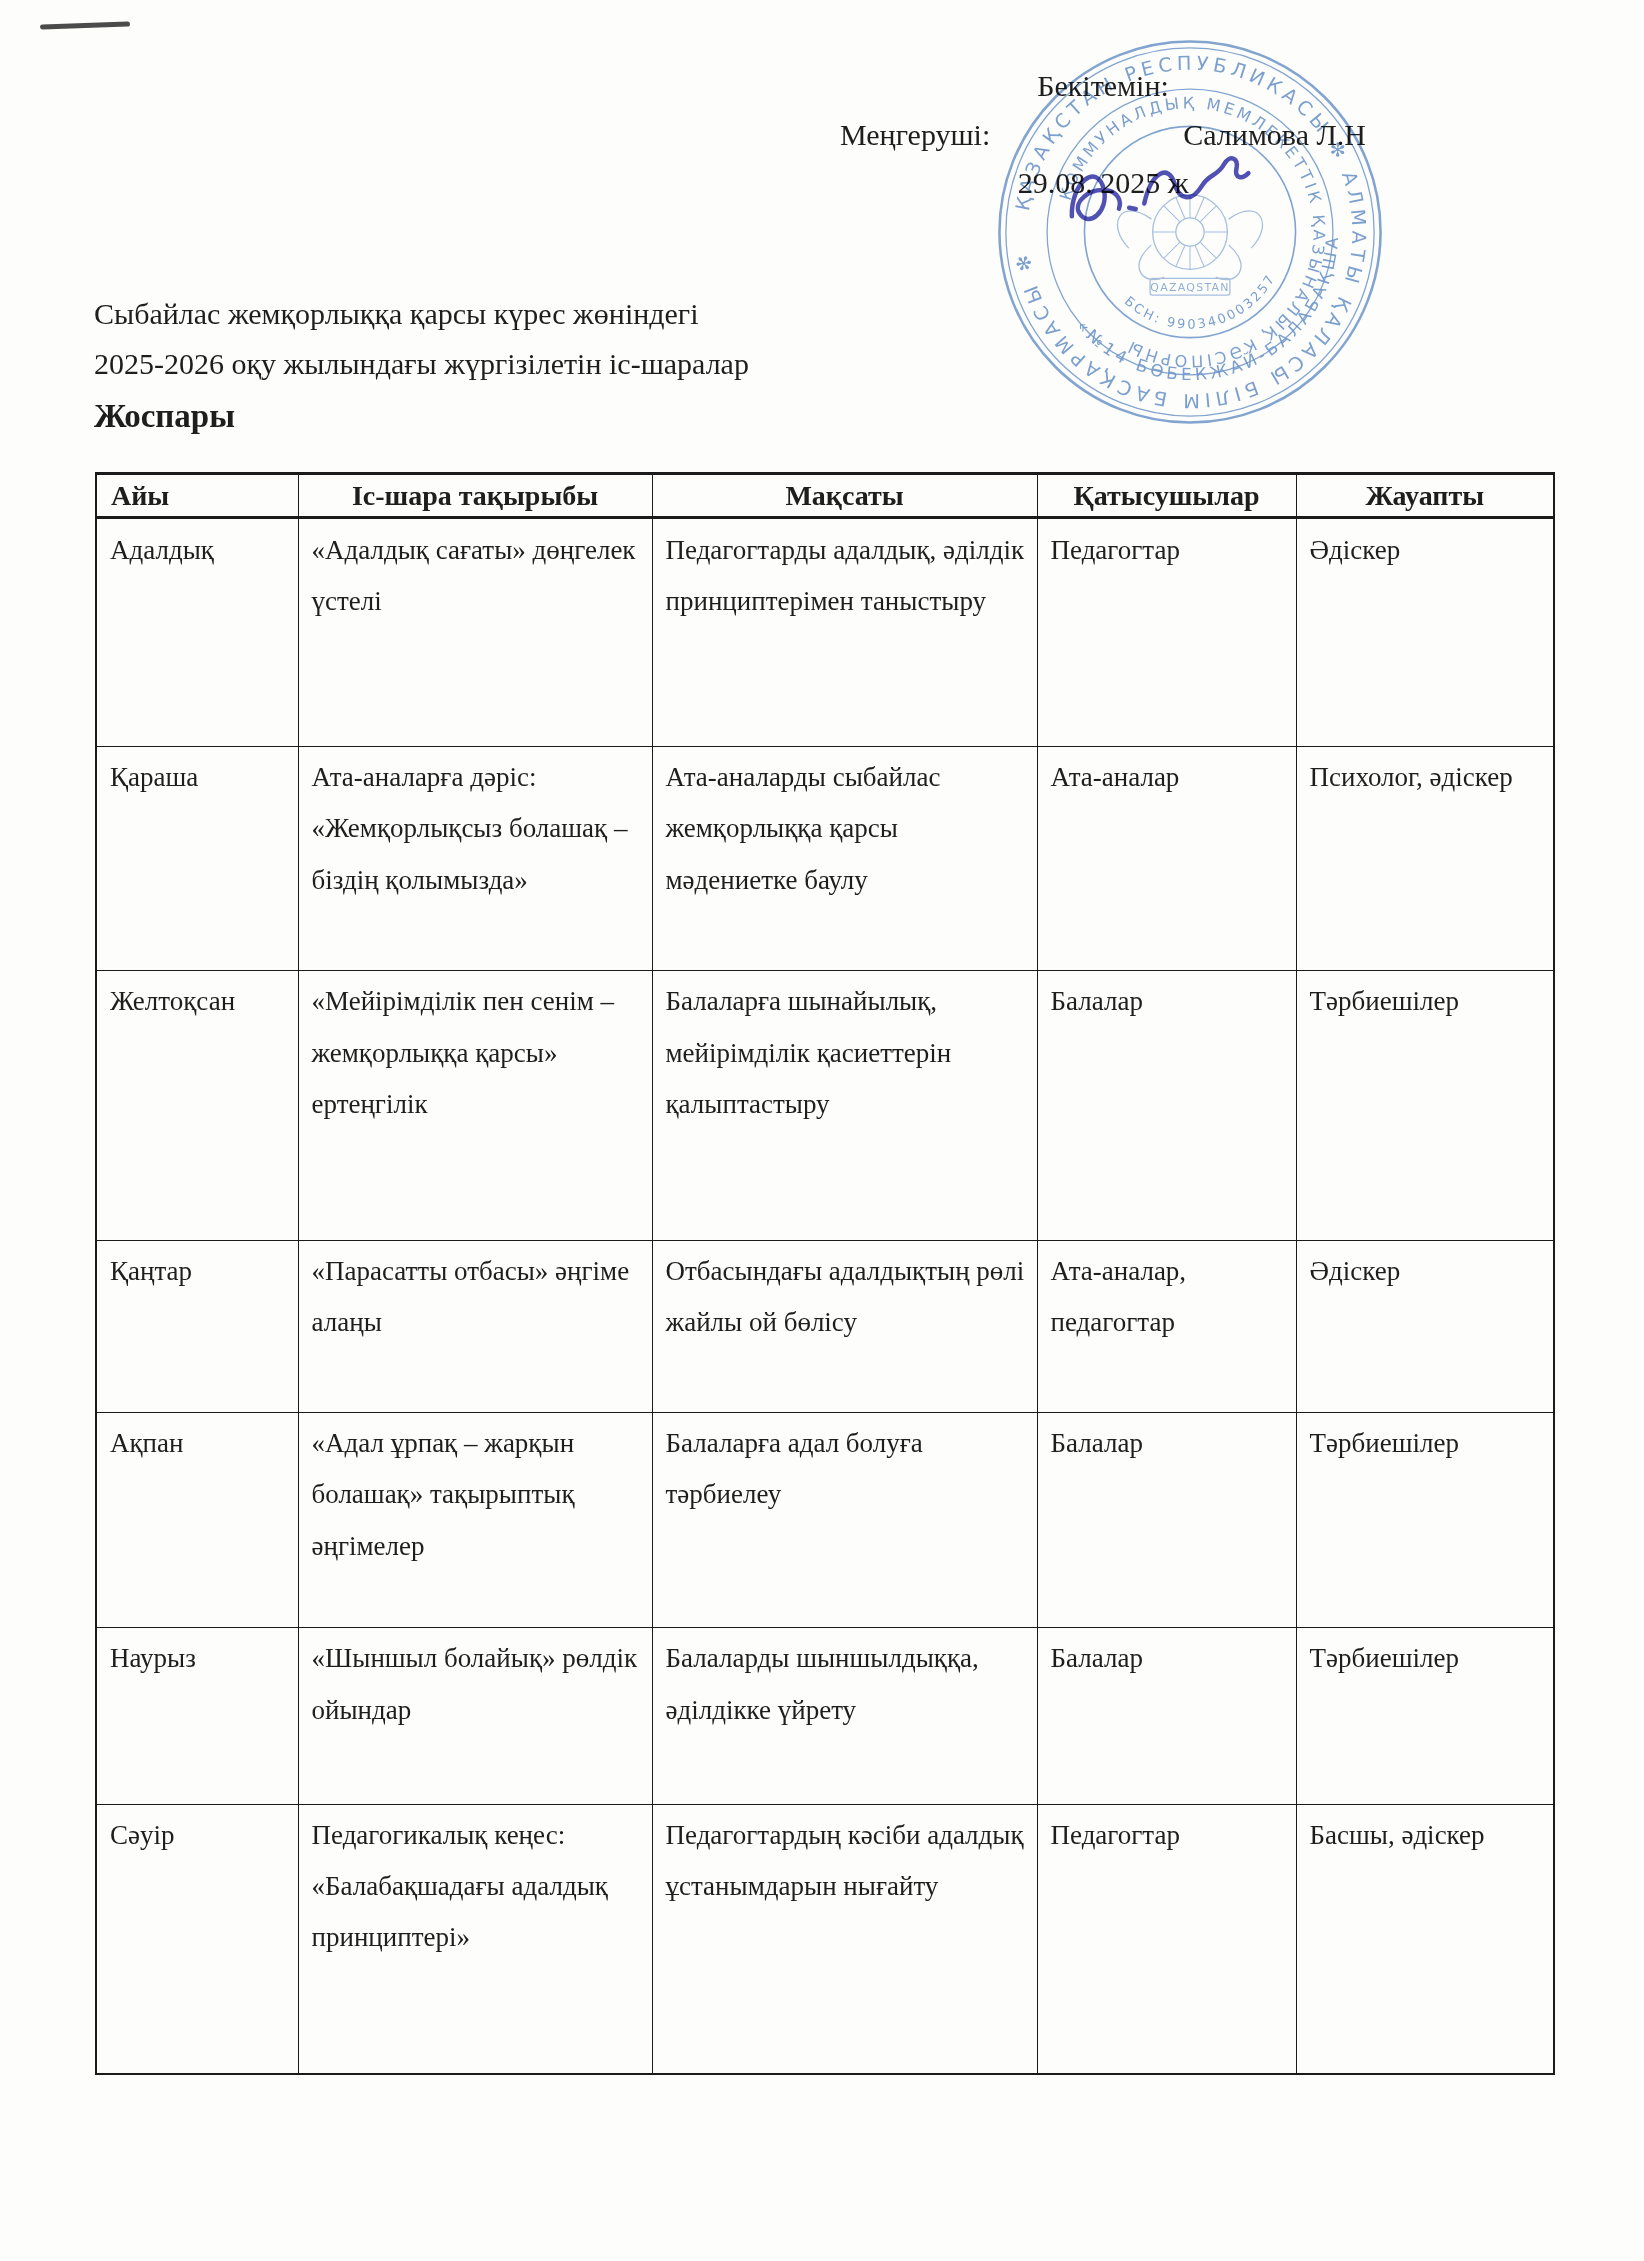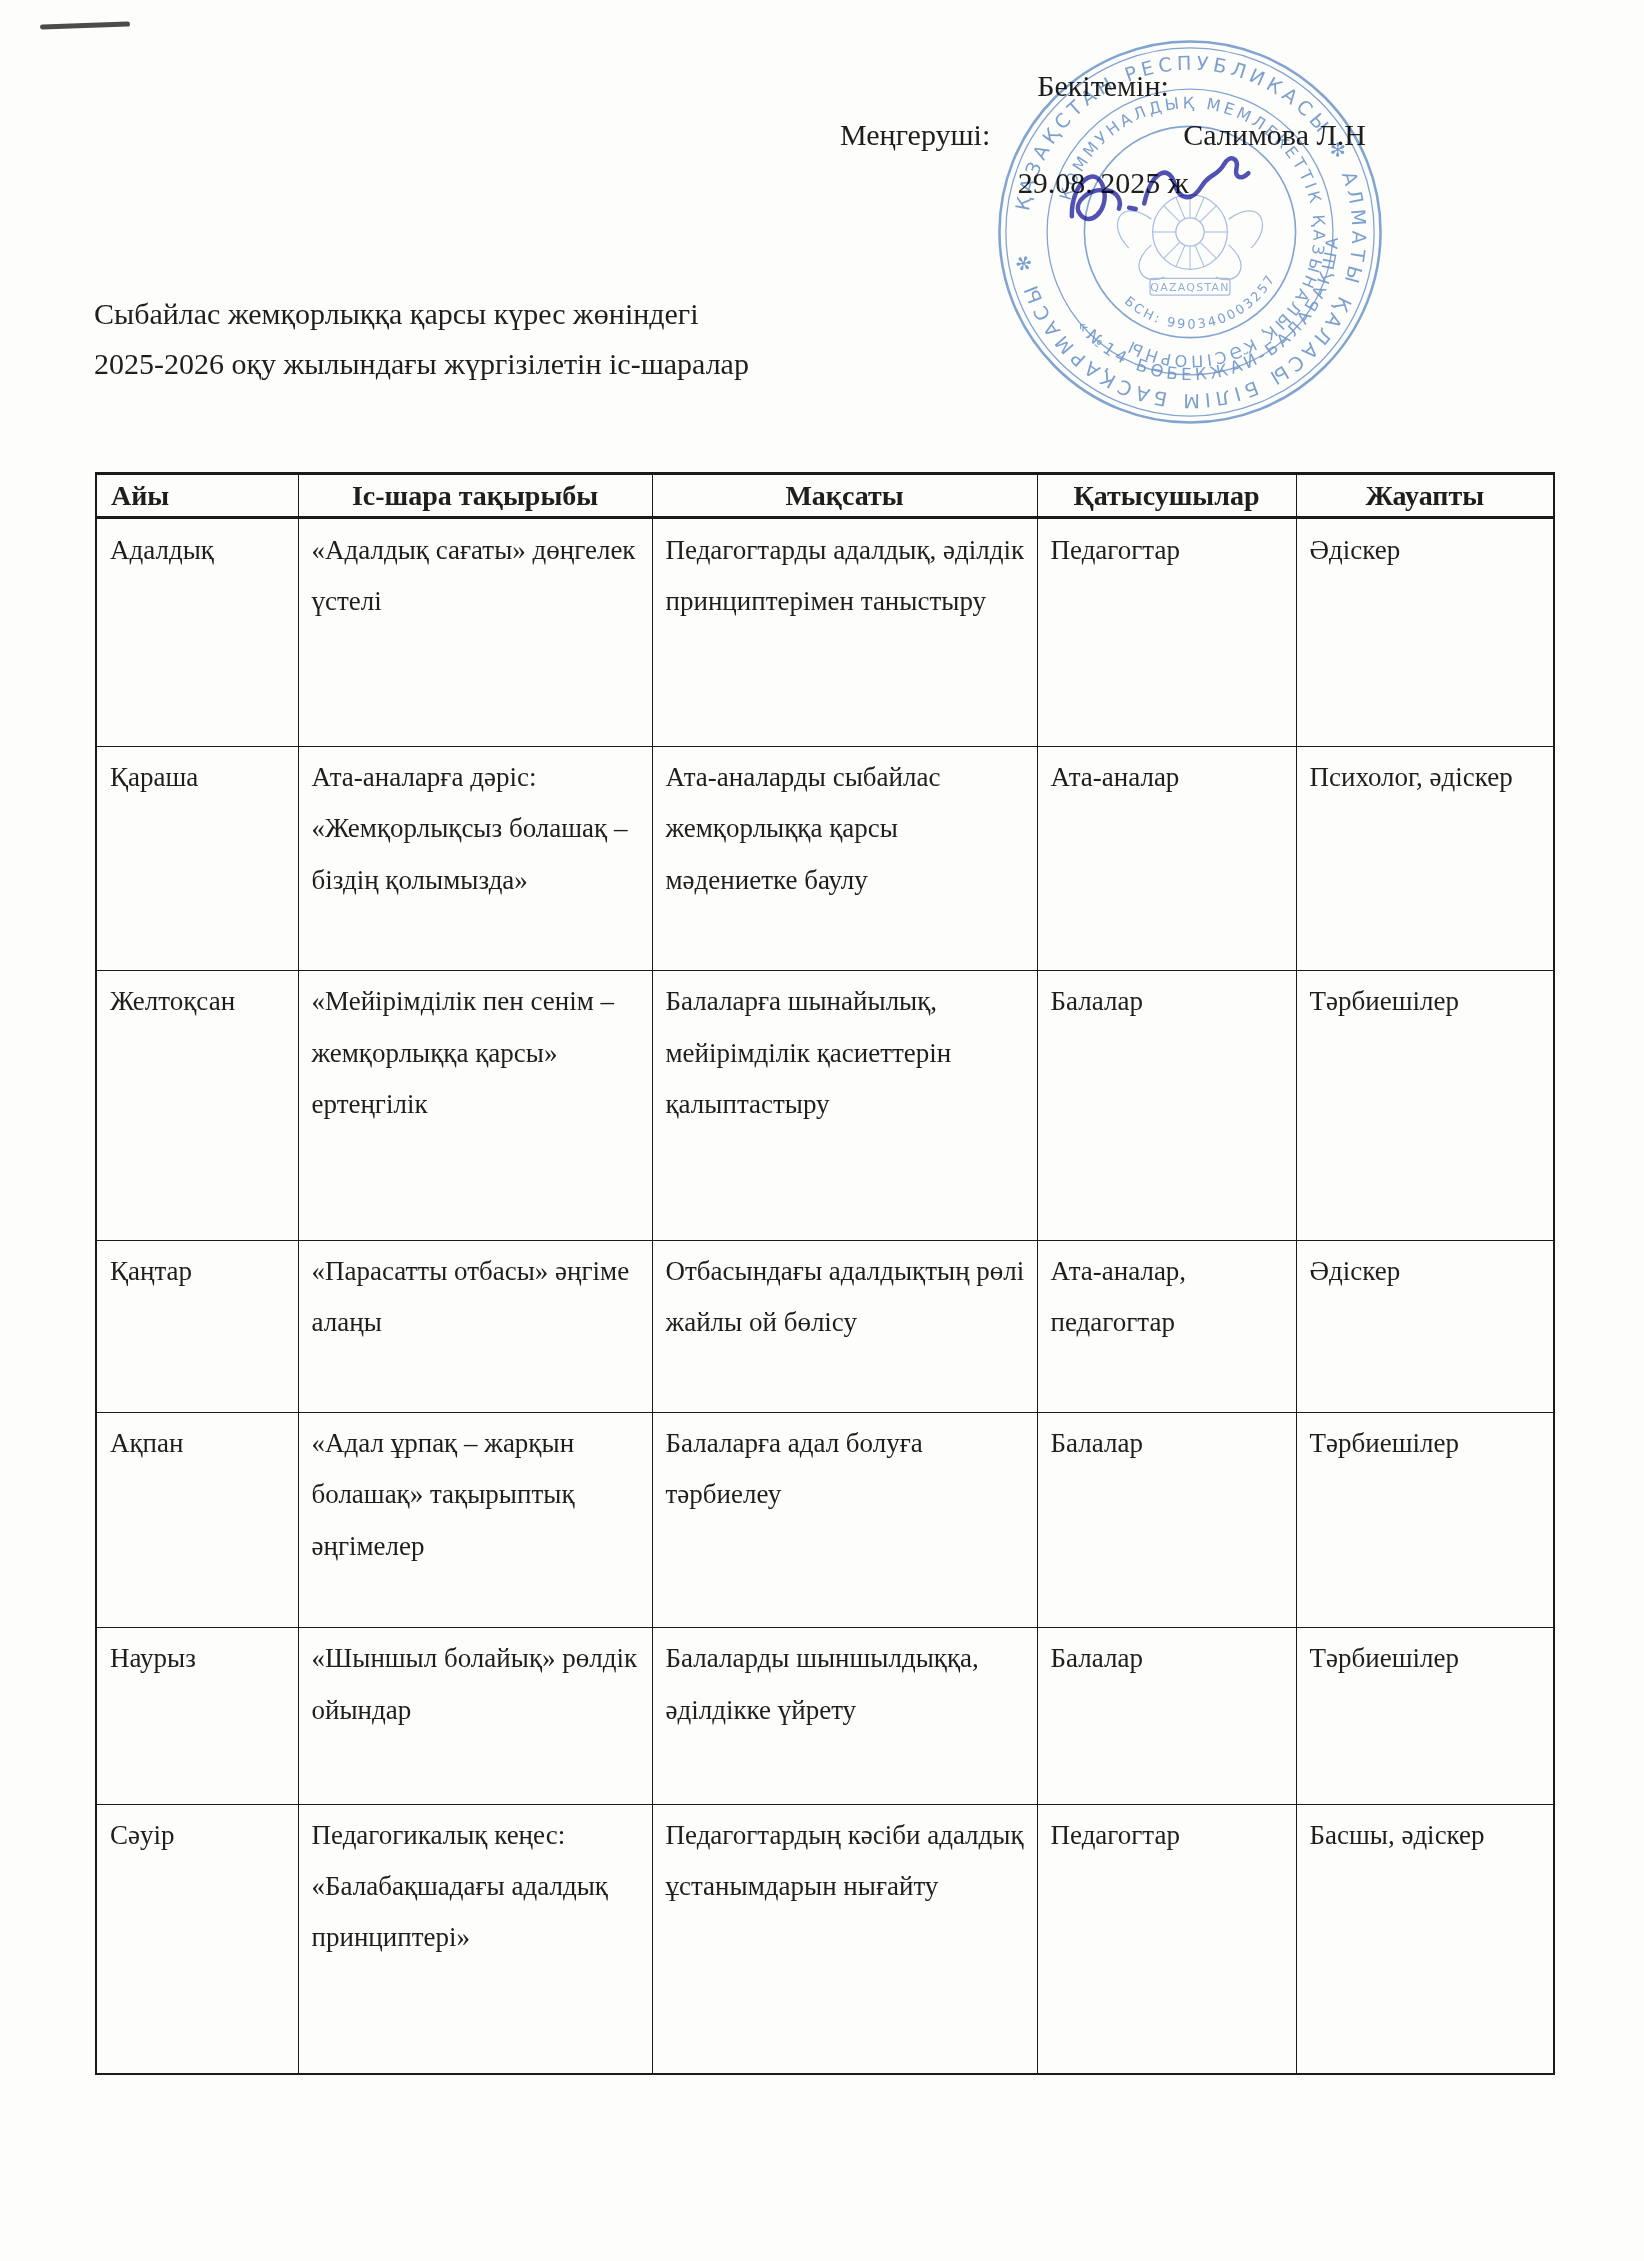--- a/index.html
+++ b/index.html
@@ -144,20 +144,21 @@
     <g stroke="#3f3fae" stroke-width="7" fill="none" stroke-linecap="round" opacity="0.9" transform="rotate(-6 185 80)">
       <path d="M 38,108 C 42,55 86,28 92,72 C 96,106 62,130 50,104 C 42,86 70,66 98,74 C 112,78 118,92 112,104"></path>
       <path d="M 128,104 l 10,3"></path>
       <path d="M 152,100 C 168,52 196,42 202,74 C 206,98 224,108 244,82 C 258,64 270,70 282,52 C 292,38 306,44 300,62 C 296,74 306,80 318,70"></path>
     </g>
   </svg>
 
   <div class="title-block">
     <div>Сыбайлас жемқорлыққа қарсы күрес жөніндегі</div>
     <div>2025-2026 оқу жылындағы жүргізілетін іс-шаралар</div>
+    <div class="plan-word">Жоспары</div>
   </div>
 
   <table class="plan">
     <colgroup>
         <col class="c1">
         <col class="c2">
         <col class="c3">
         <col class="c4">
         <col class="c5">
       </colgroup>

